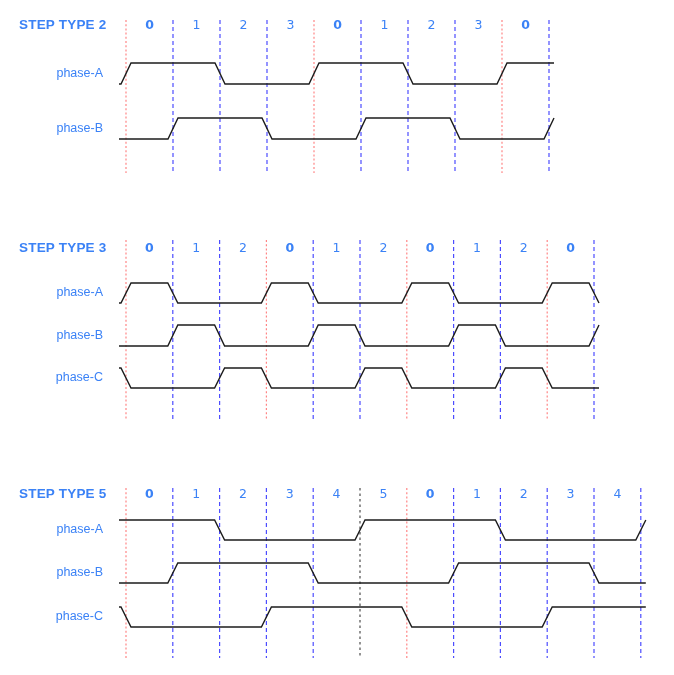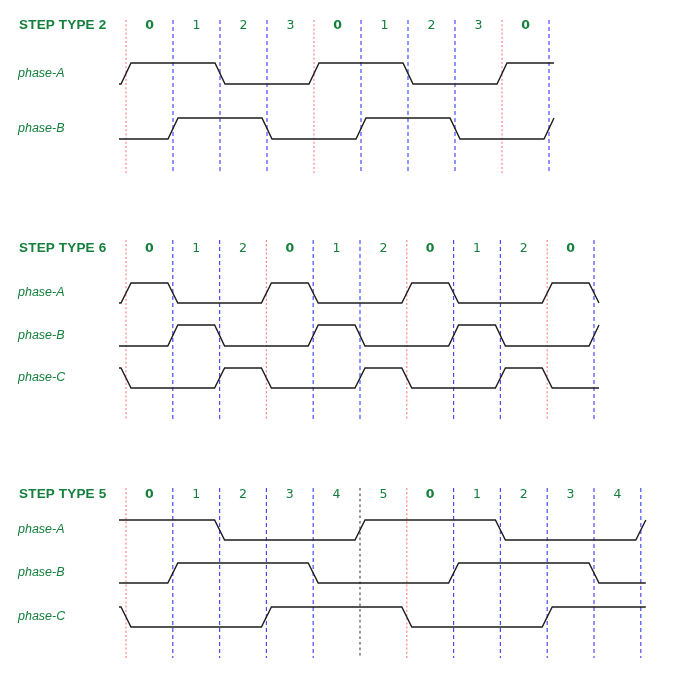--- a/index.html
+++ b/index.html
@@ -1,26 +1,26 @@
 <!DOCTYPE html>
 <html><head>
 <meta charset="utf-8">
 <style>
   html,body{margin:0;padding:0;background:#ffffff;}
   #canvas{
     position:relative;width:674px;height:675px;background:#ffffff;overflow:hidden;
-    font-family:"Liberation Sans",sans-serif;color:#15803d;
+    font-family:"Liberation Sans",sans-serif;color:#3b82f6;
   }
   .sec-title{
     position:absolute;left:19px;font-size:13.5px;font-weight:bold;
     white-space:nowrap;line-height:15px;letter-spacing:0.2px;
   }
   .plabel{
-    position:absolute;left:18px;width:85px;
-    font-size:12.5px;line-height:15px;white-space:nowrap;font-style:italic;
+    position:absolute;left:18px;width:85px;text-align:right;
+    font-size:12.5px;line-height:15px;white-space:nowrap;
   }
   .num{
     position:absolute;transform:translateX(-50%);
     font-family:"DejaVu Sans",sans-serif;font-size:12.5px;line-height:15px;
   }
   .num.bold{font-weight:bold;}
   svg{position:absolute;left:0;top:0;}
 </style>
 </head>
 <body>
@@ -65,21 +65,21 @@
       <line x1="500.4" x2="500.4" y1="488" y2="658" stroke="#4d4dff" stroke-width="1.2" stroke-dasharray="4,3"></line>
       <line x1="547.2" x2="547.2" y1="488" y2="658" stroke="#4d4dff" stroke-width="1.2" stroke-dasharray="4,3"></line>
       <line x1="594.0" x2="594.0" y1="488" y2="658" stroke="#4d4dff" stroke-width="1.2" stroke-dasharray="4,3"></line>
       <line x1="640.8" x2="640.8" y1="488" y2="658" stroke="#4d4dff" stroke-width="1.2" stroke-dasharray="4,3"></line>
       <path d="M119 520 L214.6 520 L224.6 540 L355.0 540 L365.0 520 L495.4 520 L505.4 540 L635.8 540 L645.8 520 L645.8 520" fill="none" stroke="#1c1c1c" stroke-width="1.4"></path>
       <path d="M119 583 L167.8 583 L177.8 563 L308.2 563 L318.2 583 L448.6 583 L458.6 563 L589.0 563 L599.0 583 L645.8 583" fill="none" stroke="#1c1c1c" stroke-width="1.4"></path>
       <path d="M119 607 L121.0 607 L131.0 627 L261.4 627 L271.4 607 L401.8 607 L411.8 627 L542.2 627 L552.2 607 L645.8 607" fill="none" stroke="#1c1c1c" stroke-width="1.4"></path>
     </svg>
 
   <div class="sec-title" style="top:17px">STEP TYPE 2</div>
-  <div class="sec-title" style="top:240px">STEP TYPE 6</div>
+  <div class="sec-title" style="top:240px">STEP TYPE 3</div>
   <div class="sec-title" style="top:486px">STEP TYPE 5</div>
 
   <div class="plabel" style="top:66px">phase-A</div>
   <div class="plabel" style="top:121px">phase-B</div>
 
   <div class="plabel" style="top:285px">phase-A</div>
   <div class="plabel" style="top:328px">phase-B</div>
   <div class="plabel" style="top:370px">phase-C</div>
 
   <div class="plabel" style="top:522px">phase-A</div>

